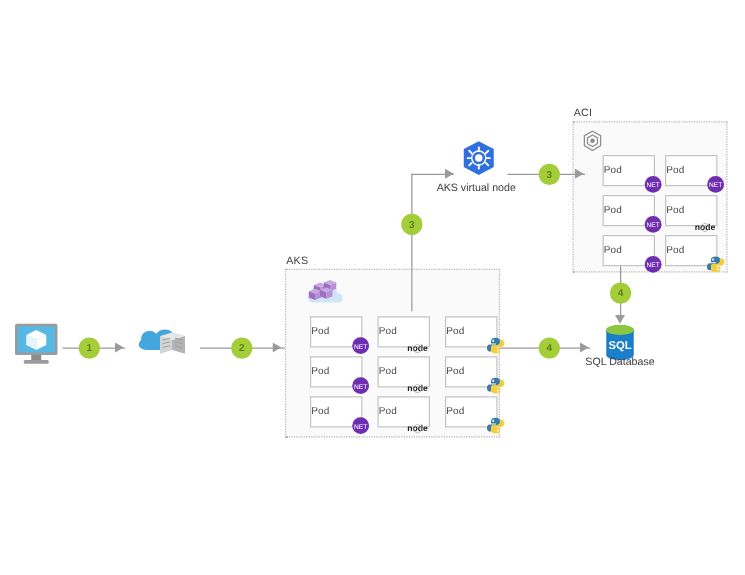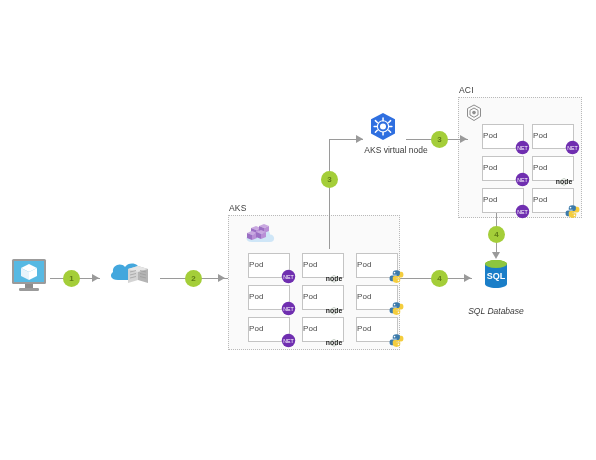--- a/index.html
+++ b/index.html
@@ -177,31 +177,31 @@
         <rect x="5.4" y="13.7" width="4.2" height="1.5" rx="0.7"></rect>
         <rect x="20.4" y="13.7" width="4.2" height="1.5" rx="0.7"></rect>
         <rect x="7.6" y="7.5" width="1.5" height="4.2" rx="0.7" transform="rotate(-45 8.35 9.6)"></rect>
         <rect x="20.9" y="7.5" width="1.5" height="4.2" rx="0.7" transform="rotate(45 21.65 9.6)"></rect>
         <rect x="7.6" y="17.2" width="1.5" height="4.2" rx="0.7" transform="rotate(45 8.35 19.3)"></rect>
         <rect x="20.9" y="17.2" width="1.5" height="4.2" rx="0.7" transform="rotate(-45 21.65 19.3)"></rect>
       </g>
       <circle cx="15" cy="14.4" r="5.6" fill="none" stroke="#ffffff" stroke-width="1.1"></circle>
     </svg>
   </div>
-  <div class="caption" style="left:350px;top:145px;width:92px;">AKS virtual node</div>
+  <div class="caption" style="left:335px;top:145px;width:92px;">AKS virtual node</div>
 
   <div class="icon-wrap" style="left:481px;top:259px;">
     <svg width="30" height="32" viewBox="0 0 30 32">
       <ellipse cx="15" cy="5" rx="11" ry="4" fill="#7fba00"></ellipse>
       <path d="M4 5 L4 25 C4 27.3 8.9 29 15 29 C21.1 29 26 27.3 26 25 L26 5 Z" fill="#1a7ec8"></path>
       <ellipse cx="15" cy="5" rx="11" ry="4" fill="#8dc63f"></ellipse>
       <text x="15" y="20" font-family="Liberation Sans, sans-serif" font-size="9" font-weight="bold" fill="#ffffff" text-anchor="middle">SQL</text>
     </svg>
   </div>
-  <div class="caption" style="left:455px;top:306px;width:82px;font-style:italic;">SQL Database</div>
+  <div class="caption" style="left:455px;top:284px;width:82px;">SQL Database</div>
 
   <div class="icon-wrap" style="left:243px;top:222px;">
     <svg width="44" height="24" viewBox="0 0 44 24">
       <path d="M9 20 C3 20 2 15.5 5.5 13.5 C5 8 12 5.8 15 9.5 C18.5 4.5 27 6.5 27 12.5
                C32 12.5 33 20 27 20 Z" fill="#cfe6f7"></path>
       <g>
         <polygon points="8,6 13,4 18,6 13,8" fill="#c9a8e0"></polygon>
         <polygon points="8,6 13,8 13,13 8,11" fill="#9b6fc4"></polygon>
         <polygon points="18,6 13,8 13,13 18,11" fill="#b98fd6"></polygon>
 

